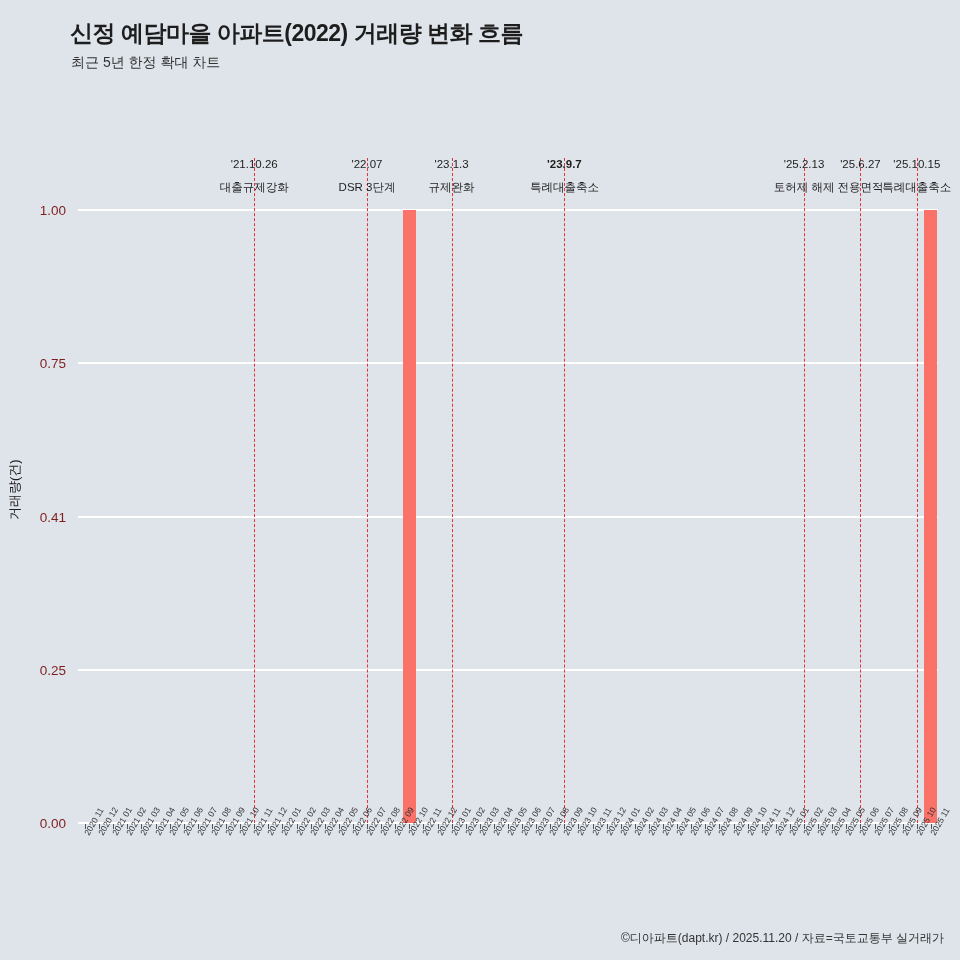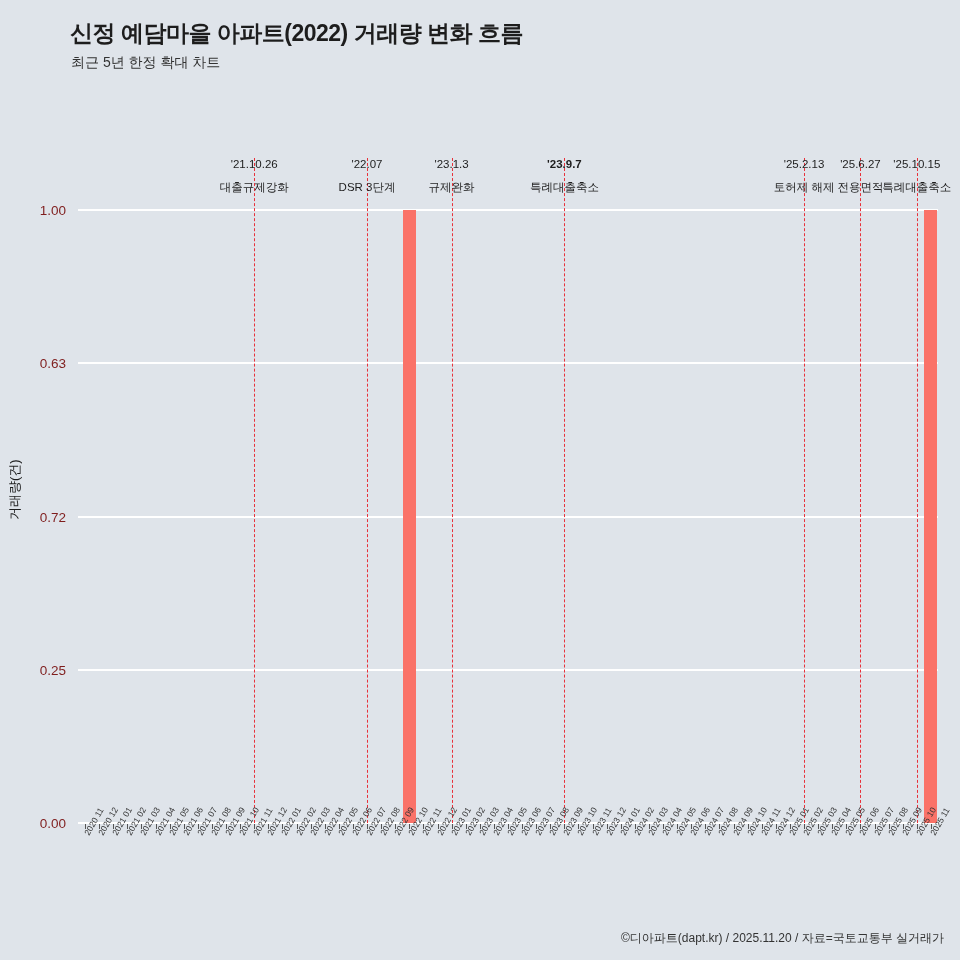--- a/index.html
+++ b/index.html
@@ -164,23 +164,23 @@
 
 
   <div class="ylabel">거래량(건)</div>
 
   <div class="plot" id="plot">
       <div class="gridline" style="top: 612px;"></div>
       <div class="ytick" style="top: 613px; right: 872px;">0.00</div>
       <div class="gridline" style="top: 458.75px;"></div>
       <div class="ytick" style="top: 459.75px; right: 872px;">0.25</div>
       <div class="gridline" style="top: 305.5px;"></div>
-      <div class="ytick" style="top: 306.5px; right: 872px;">0.72</div>
+      <div class="ytick" style="top: 306.5px; right: 872px;">0.41</div>
       <div class="gridline" style="top: 152.25px;"></div>
-      <div class="ytick" style="top: 153.25px; right: 872px;">0.63</div>
+      <div class="ytick" style="top: 153.25px; right: 872px;">0.75</div>
       <div class="gridline" style="top: -1px;"></div>
       <div class="ytick" style="top: 0px; right: 872px;">1.00</div>
       <div class="bar" title="2022 10: 1" style="left: 324.811px; height: 613px;"></div>
       <div class="bar" title="2025 11: 1" style="left: 846.451px; height: 613px;"></div>
       <div class="vline" style="left: 176.23px;"></div>
       <div class="evt-label" style="left: 176.23px; top: -52px;">'21.10.26</div>
       <div class="evt-label" style="left: 176.23px; top: -30px;">대출규제강화</div>
       <div class="vline" style="left: 289.016px;"></div>
       <div class="evt-label" style="left: 289.016px; top: -52px;">'22.07</div>
       <div class="evt-label" style="left: 289.016px; top: -30px;">DSR 3단계</div>

